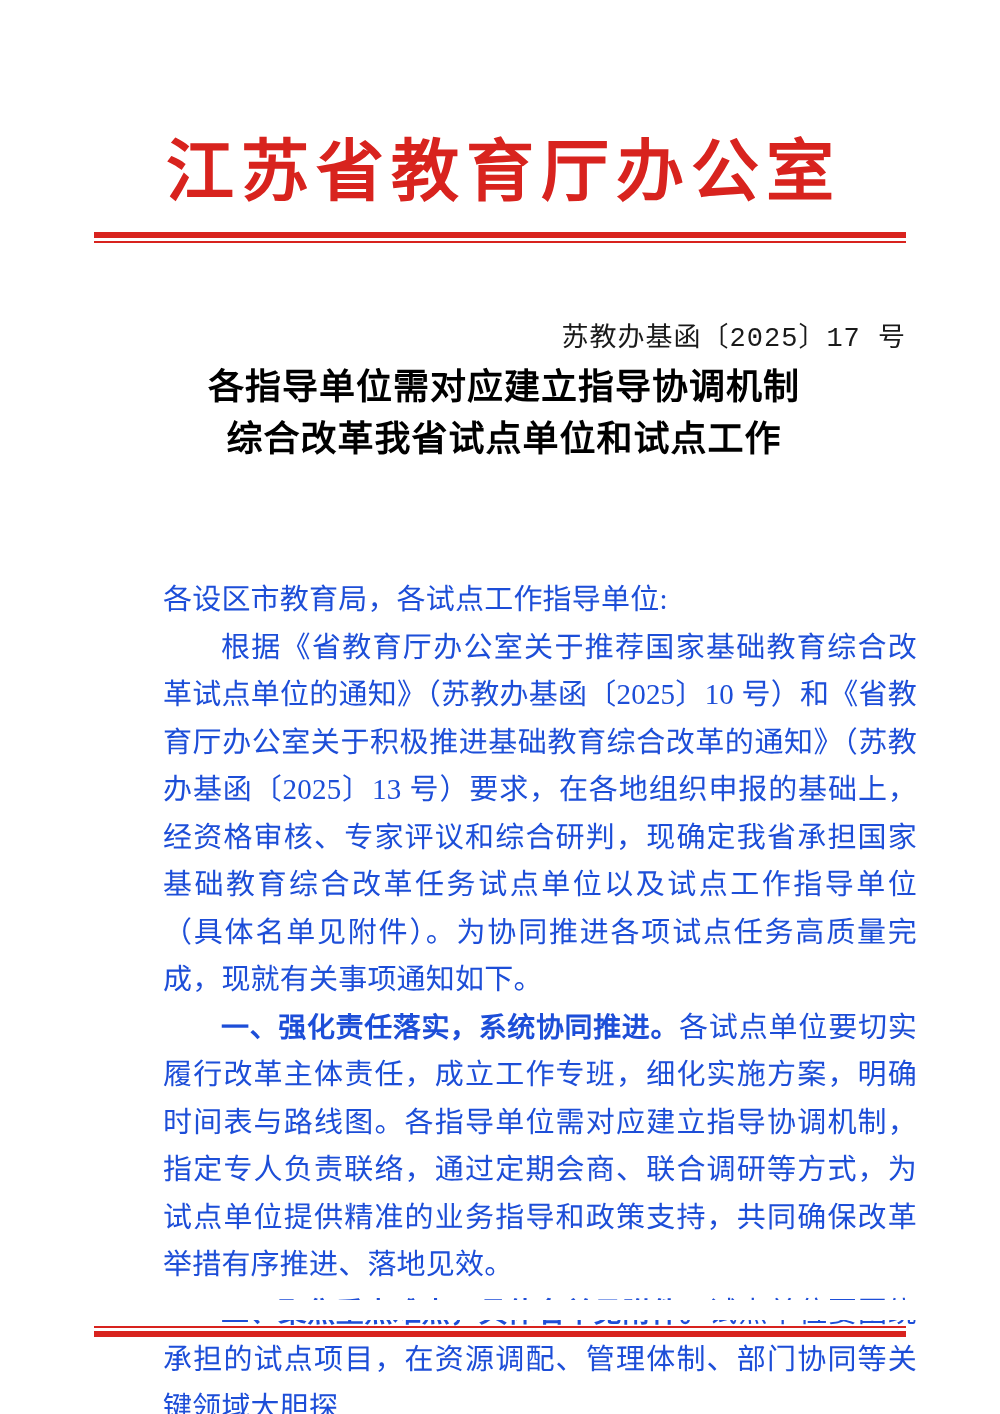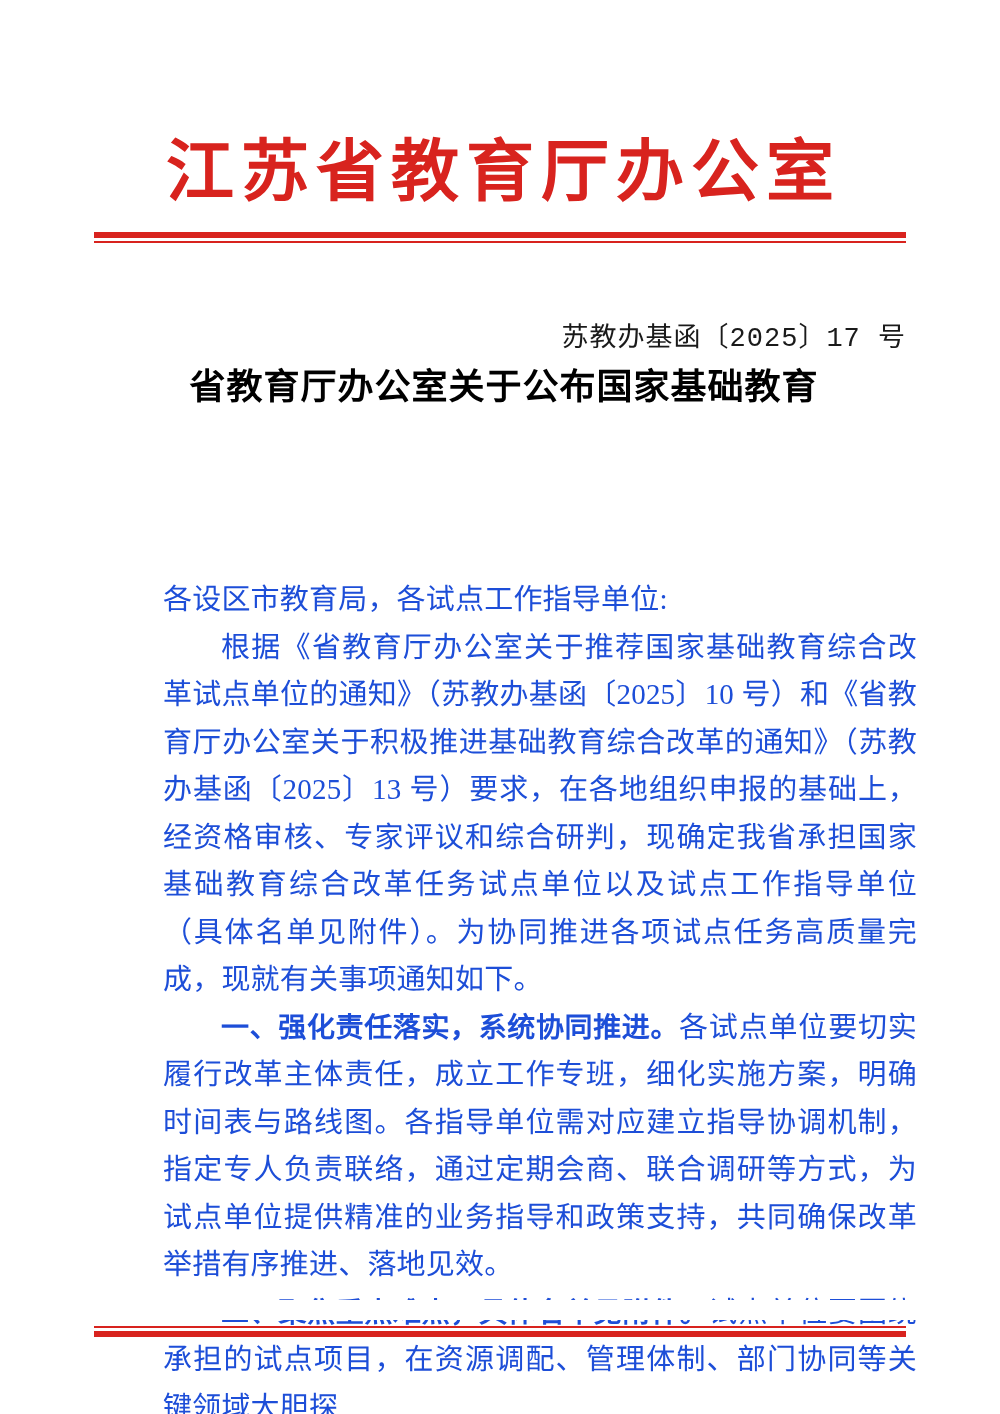--- a/index.html
+++ b/index.html
@@ -169,21 +169,22 @@
 
   <div class="rule-group-top">
     <div class="rule-thick"></div>
     <div class="rule-gap"></div>
     <div class="rule-thin"></div>
   </div>
 
   <div class="doc-number">苏教办基函〔2025〕17 号</div>
 
   <div class="doc-title">
-    <span class="tline">省教育厅办公室关于公布国家基础教育</span>
+    <span class="tline">各指导单位需对应建立指导协调机制</span>
+    <span class="tline">综合改革我省试点单位和试点工作</span>
   </div>
 
   <div class="body-block">
 
     <p class="para salutation">各设区市教育局，各试点工作指导单位:</p>
 
     <p class="para indent">根据《省教育厅办公室关于推荐国家基础教育综合改革试点单位的通知》（苏教办基函〔2025〕10 号）和《省教育厅办公室关于积极推进基础教育综合改革的通知》（苏教办基函〔2025〕13 号）要求，在各地组织申报的基础上，经资格审核、专家评议和综合研判，现确定我省承担国家基础教育综合改革任务试点单位以及试点工作指导单位（具体名单见附件）。为协同推进各项试点任务高质量完成，现就有关事项通知如下。</p>
 
     <p class="para indent">
       <span class="sec-head">一、强化责任落实，系统协同推进。</span><span>各试点单位要切实履行改革主体责任，成立工作专班，细化实施方案，明确时间表与路线图。各指导单位需对应建立指导协调机制，指定专人负责联络，通过定期会商、联合调研等方式，为试点单位提供精准的业务指导和政策支持，共同确保改革举措有序推进、落地见效。</span>

